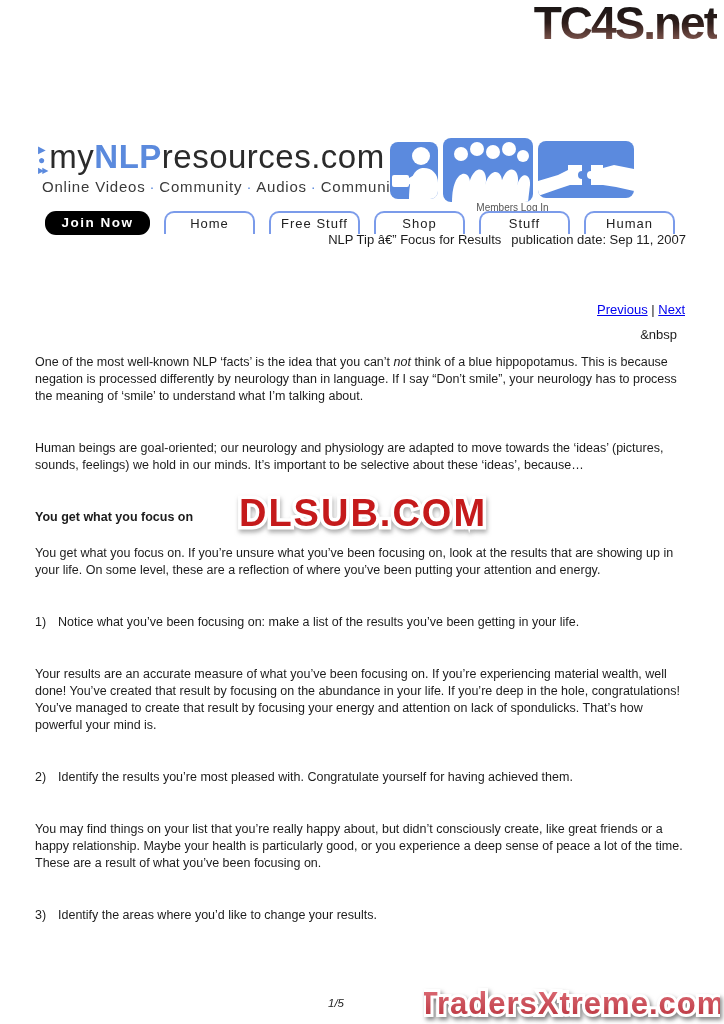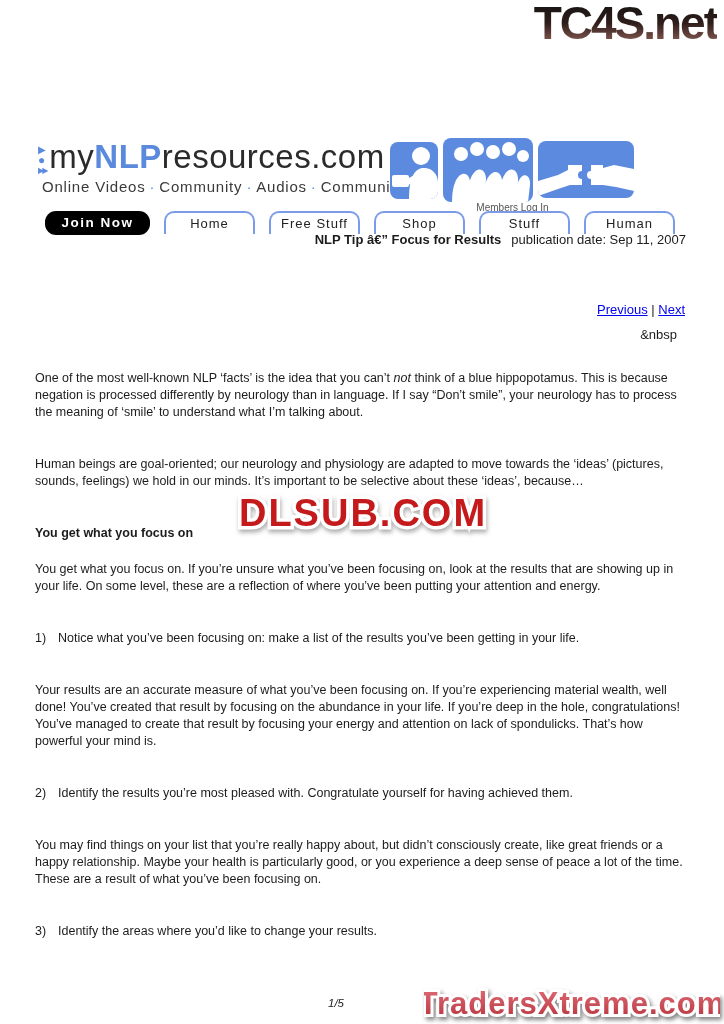--- a/index.html
+++ b/index.html
@@ -34,30 +34,30 @@
   
   .nav { position:absolute; left:45px; top:211px; display:flex; gap:14px; }
   .join { width:105px; height:24px; background:#000; color:#fff; border-radius:11px; text-align:center;
           line-height:24px; font-size:13.5px; font-weight:bold; letter-spacing:1.5px; cursor:pointer; }
   .tab { width:91px; height:23px; background:#fff; border:2px solid #7b9bea; border-bottom:none;
          border-radius:10px 10px 0 0; text-align:center; line-height:21px; font-size:13px; color:#222;
          letter-spacing:1px; cursor:pointer; }
 
   
   .title-line { position:absolute; top:232px; right:38px; font-size:13px; display:flex; gap:10px; align-items:baseline; }
-  .title-line .ttl { font-weight:bold; }
+  .title-line .ttl { font-weight:normal; }
 
   
   .pnlinks { position:absolute; top:302px; right:39px; font-size:13px; }
   .pnlinks a { color:#0000ee; text-decoration:underline; cursor:pointer; }
   .nbspline { position:absolute; top:319px; right:47px; font-size:13px;margin-top:8px; }
 
   
   .content { position:absolute; left:35px; top:354px; width:650px; font-size:12.5px; line-height:17px; color:#1c1c1c; }
-  .content p { margin:16px 0 35px 0; }
+  .content p { margin:0 0 35px 0; }
   .content h4 { font-size:12.5px; font-weight:bold; margin:0 0 19px 0; }
   .list-item { display:flex; margin:0 0 35px 0; }
   .list-item .num { width:23px; flex:none; }
 
   
   .dlsub { position:absolute; left:222px; top:488px; }
   .traders { position:absolute; left:424px; top:980px; }
 
   .footer-page { position:absolute; top:997px; left:0; width:672px; text-align:center;
                  font-size:11.5px; font-style:italic; color:#222; }

